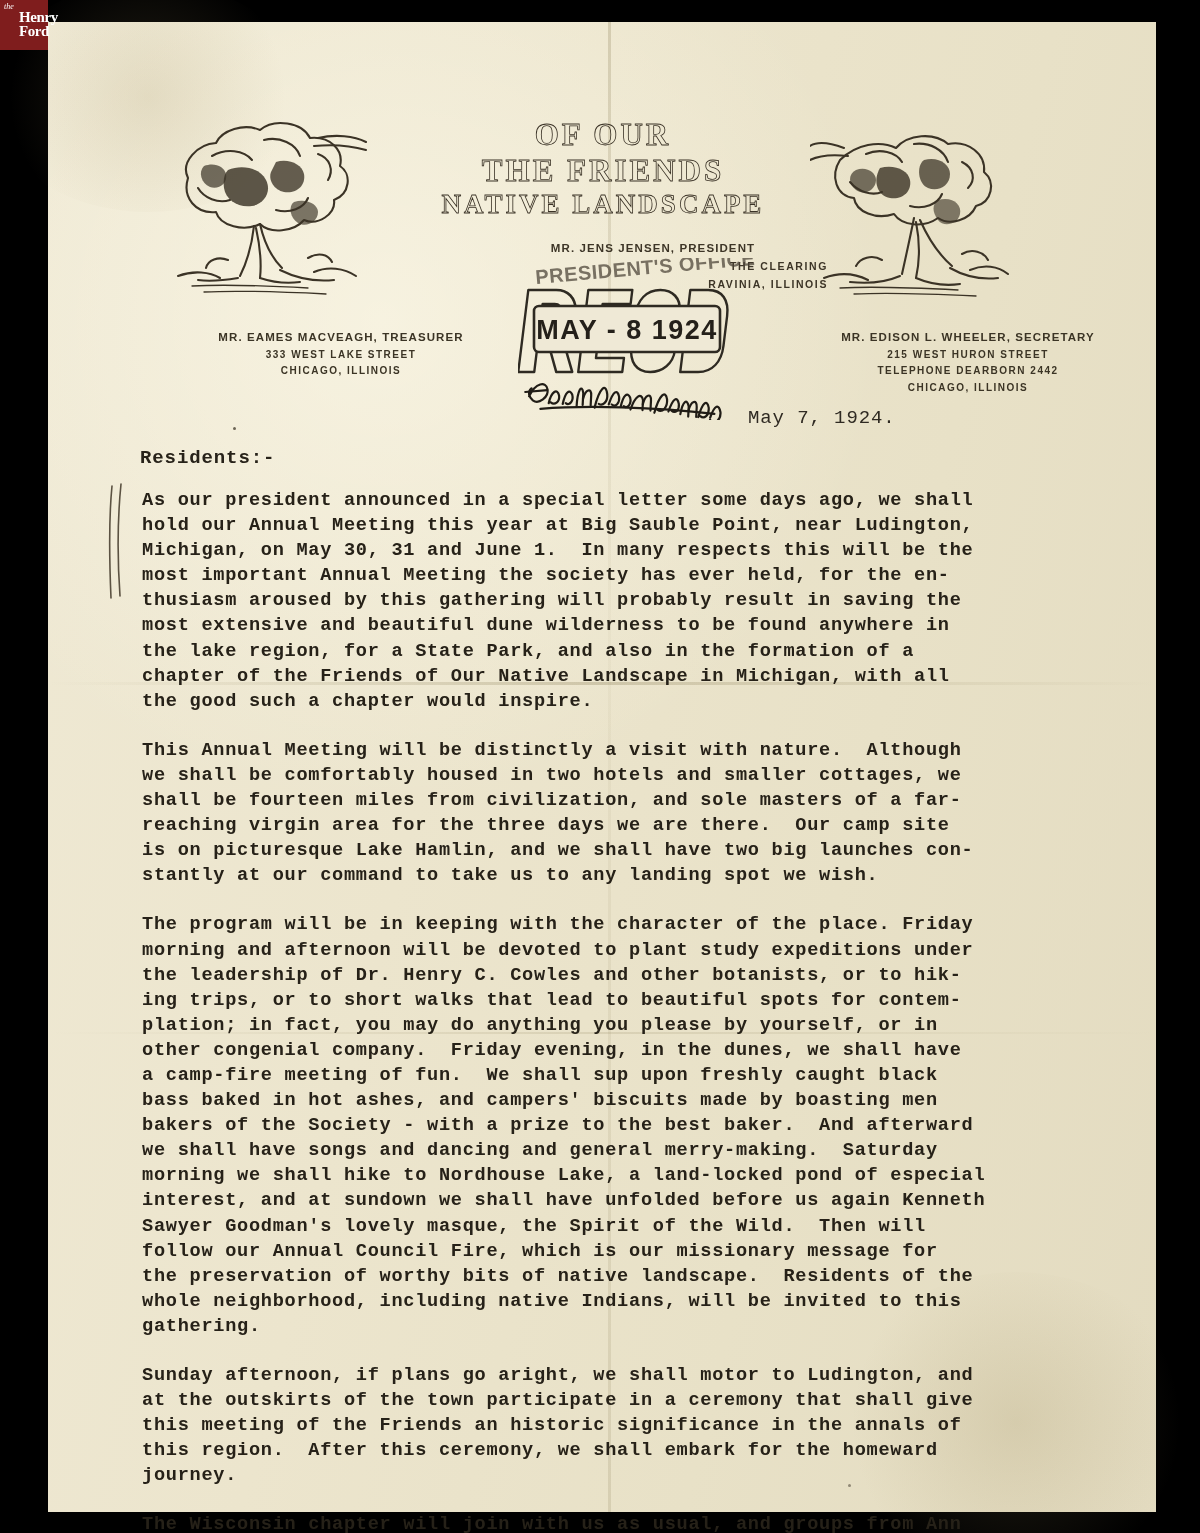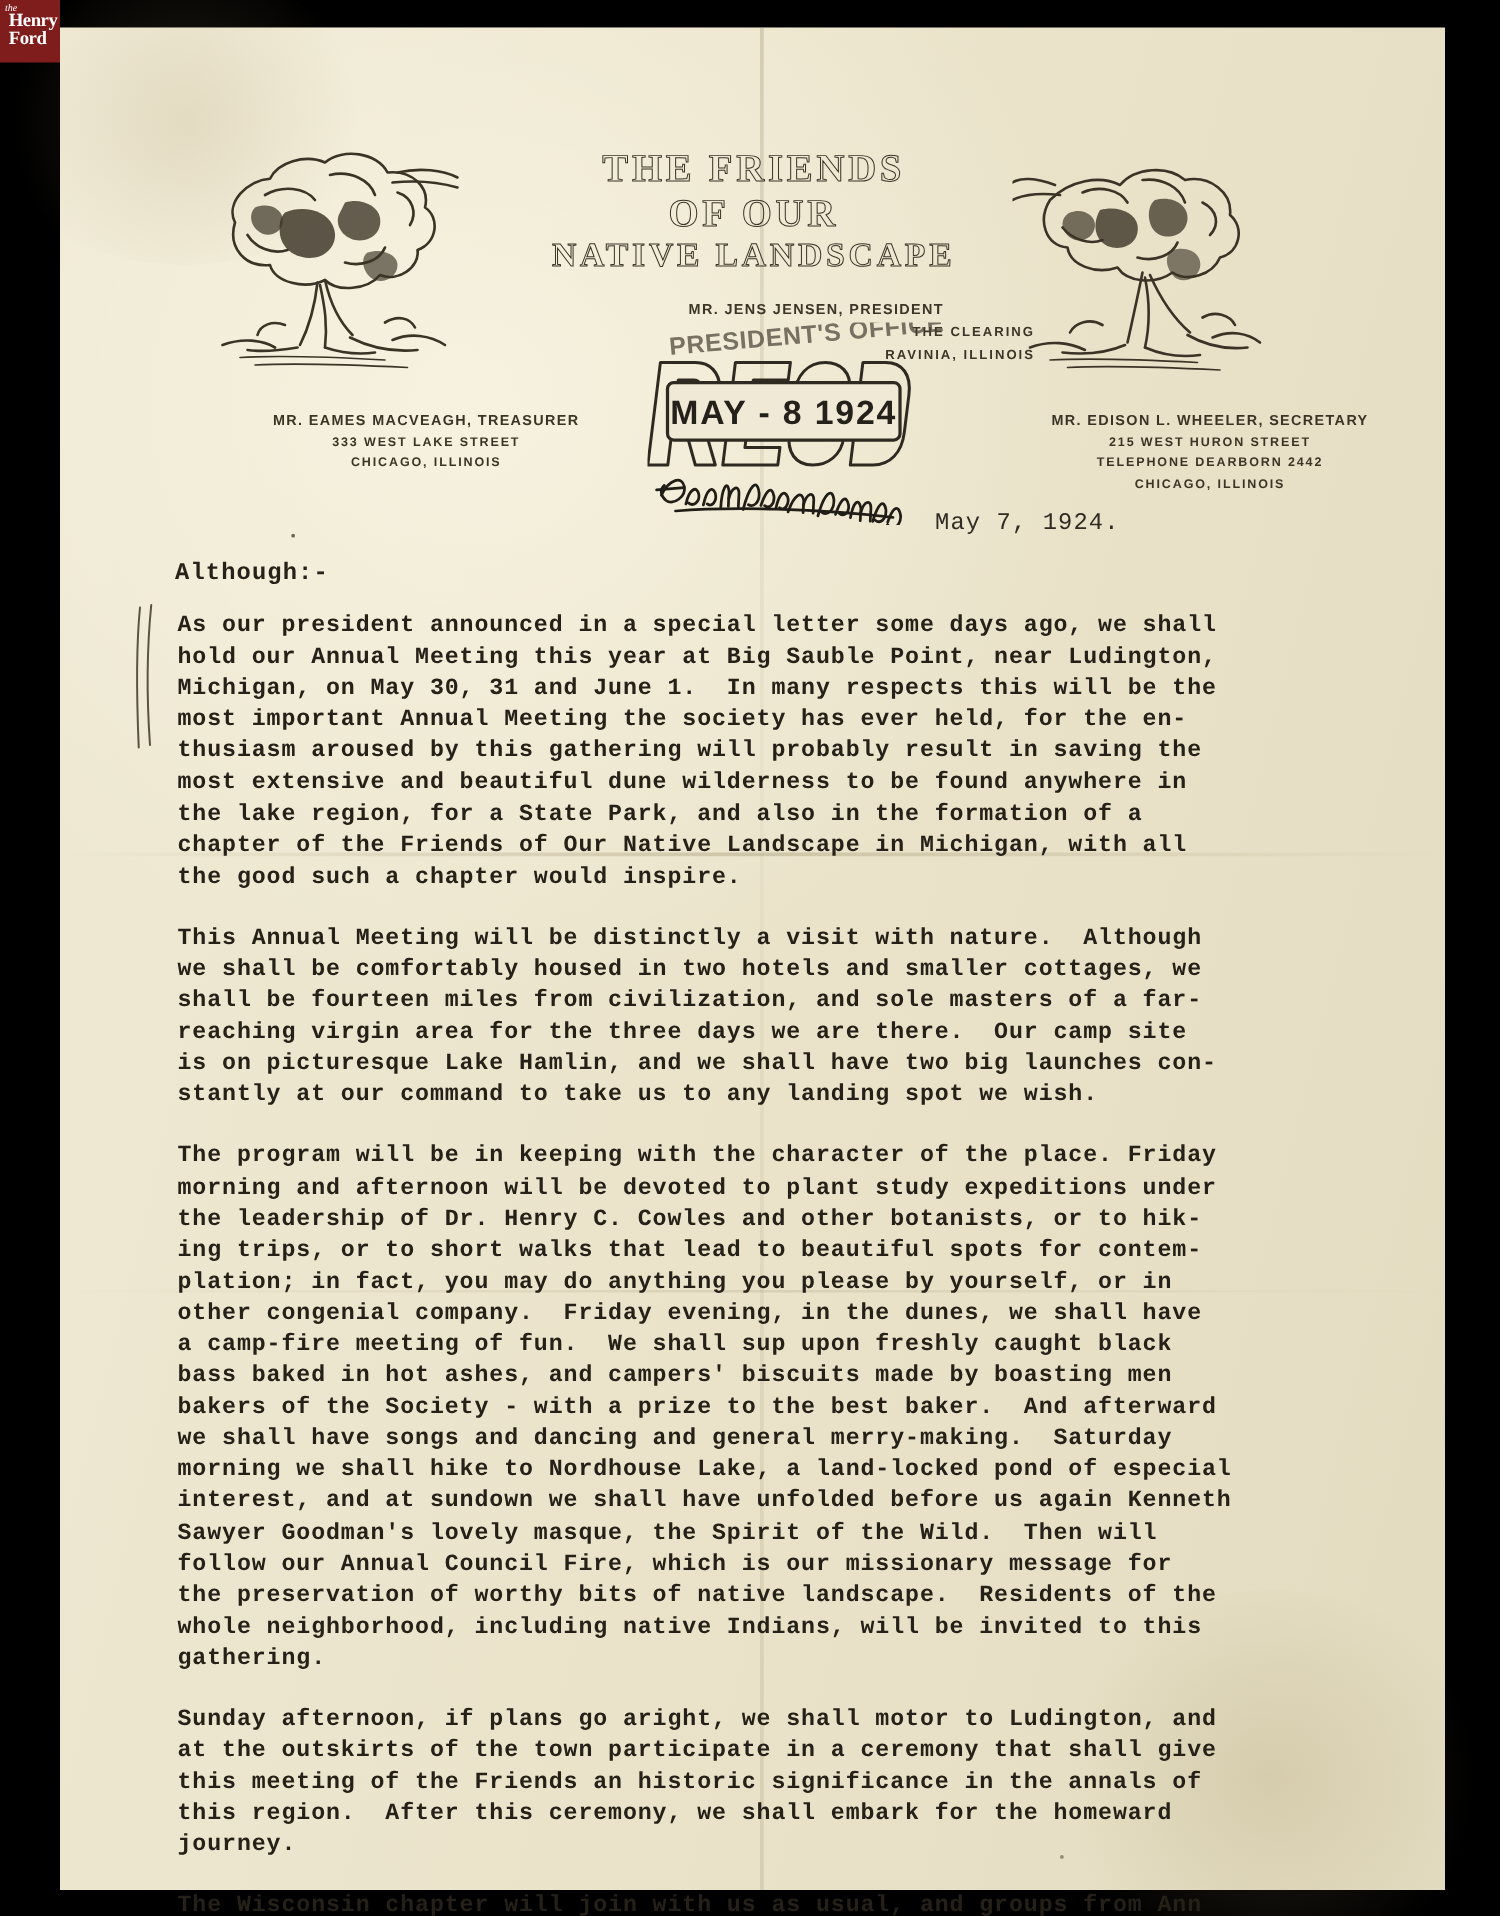--- a/index.html
+++ b/index.html
@@ -34,21 +34,21 @@
     font-family: "Liberation Serif", serif;
     display: block;
     margin-left: 1px;
   }
   #hf-logo .henry, #hf-logo .ford {
     display: block;
     font-family: "Liberation Serif", serif;
     font-weight: bold;
     font-size: 15px;
     letter-spacing: -0.4px;
-    margin-left: 4px;
+    margin-left: 16px;
   }
   #hf-logo .henry { margin-top: -1px; }
   #hf-logo .ford  { margin-top: -1px; }
 
   
   #paper {
     position: absolute;
     left: 48px;
     top: 22px;
     width: 1108px;
@@ -316,22 +316,22 @@
             <path d="M160 160 C174 154 188 156 198 164"></path>
           </g>
           <g stroke="#3b3326" stroke-width="1.3" fill="none" stroke-linecap="round">
             <path d="M30 178 C66 176 110 178 148 180"></path>
             <path d="M44 184 C82 182 126 184 166 186"></path>
           </g>
         </svg>
       </div>
 
       <div id="masthead">
+        <div class="mast-line" id="mast-2">OF OUR</div>
         <div class="mast-line" id="mast-1">THE FRIENDS</div>
-        <div class="mast-line" id="mast-2">OF OUR</div>
         <div class="mast-line" id="mast-3">NATIVE LANDSCAPE</div>
       </div>
 
       <div id="president-block">
         <div class="pres-name">MR. JENS JENSEN, PRESIDENT</div>
         <div class="pres-sub">THE CLEARING</div>
         <div class="pres-sub">RAVINIA, ILLINOIS</div>
       </div>
 
       <div class="addr-block" id="addr-left">
@@ -387,21 +387,21 @@
       </div>
 
       <div id="pres-office-stamp">
         <svg viewBox="0 0 225 48" xmlns="http://www.w3.org/2000/svg">
           <text x="4" y="26" transform="rotate(-5 4 26)" font-family="Liberation Sans, sans-serif" font-size="20" font-weight="bold" letter-spacing="0.5" fill="#4a4236" opacity="0.72">PRESIDENT'S OFFICE</text>
         </svg>
       </div>
     </div>
 
     <div id="date-line">May 7, 1924.</div>
-    <div id="salutation">Although:-</div>
+    <div id="salutation">Residents:-</div>
 
     <div id="margin-mark">
       <svg viewBox="0 0 30 120" xmlns="http://www.w3.org/2000/svg">
         <g fill="none" stroke="#5b5242" stroke-width="1.6" stroke-linecap="round">
           <path d="M9 4 C6 34 6 70 8 116"></path>
           <path d="M18 2 C15 32 14 72 17 114"></path>
         </g>
       </svg>
     </div>
 

